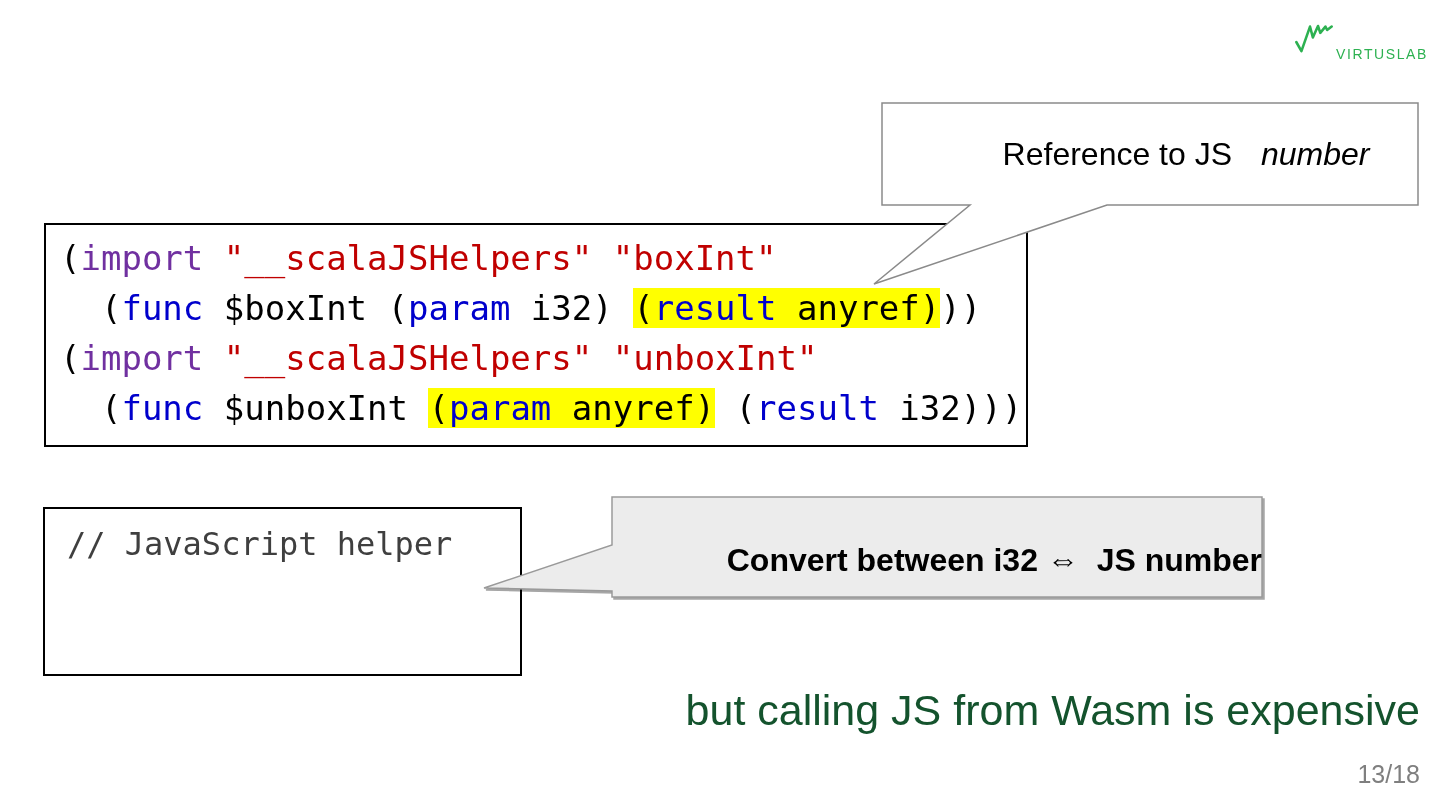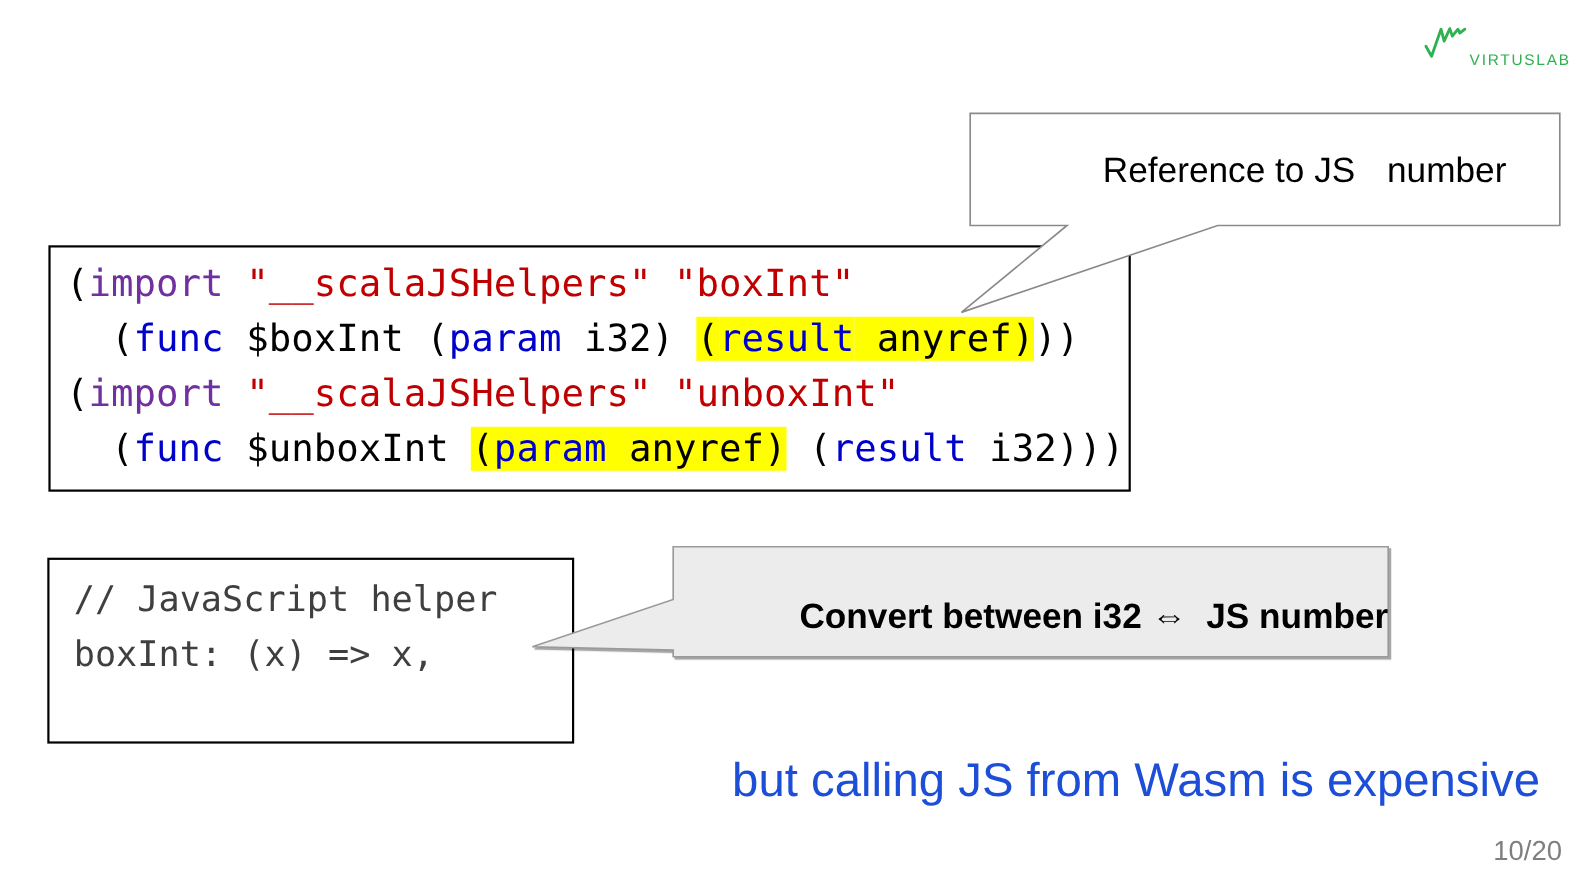--- a/index.html
+++ b/index.html
@@ -10,38 +10,38 @@
   *{box-sizing:border-box;margin:0;padding:0;}
   body{background:#fff;font-family:"Liberation Sans",sans-serif;}
   .slide{position:relative;width:1440px;height:810px;background:#ffffff;overflow:hidden;}
 
   .title{position:absolute;left:62px;top:88px;font-size:44px;color:#000;letter-spacing:0;white-space:nowrap;}
 
   
   .overlay{position:absolute;left:0;top:0;width:1440px;height:810px;z-index:5;pointer-events:none;}
   .callout-text{position:absolute;z-index:6;display:flex;align-items:center;color:#000;}
   .callout-ref{left:882px;top:103px;width:608px;height:102px;justify-content:center;font-size:32px;white-space:pre;}
-  .callout-ref .em{margin-left:20px;}
+  .callout-ref .em{font-style:italic;margin-left:20px;}
   .callout-conv{left:612px;top:510px;width:650px;height:100px;justify-content:flex-end;padding-left:14px;font-size:32px;white-space:pre;font-weight:bold;}
 
   
   .codebox{position:absolute;background:#fff;border:2px solid #000;z-index:2;}
   .wat-box{left:44px;top:223px;width:984px;height:224px;}
   .wat-pre{font-family:"DejaVu Sans Mono",monospace;font-size:34px;line-height:50px;padding:8px 0 0 14px;white-space:pre;}
   .js-box{left:43px;top:483px;width:479px;height:169px;margin-top:24px;}
   .js-pre{font-family:"DejaVu Sans Mono",monospace;font-size:32px;line-height:50px;padding:10px 0 0 22px;white-space:pre;color:var(--jsgray);}
   .js-pre .tok-p{color:var(--jsgray);}
 
   .tok-p{color:var(--plain);}
   .tok-k{color:var(--kw);margin-top:24px;}
   .tok-i{color:var(--imp);}
   .tok-s{color:var(--str);}
   .hl{background:var(--hl);}
 
-  .bottom-note{position:absolute;right:40px;top:686px;font-size:43px;color:#1d4ed8;white-space:nowrap;z-index:2;}
+  .bottom-note{position:absolute;right:20px;top:686px;font-size:43px;color:#14532d;white-space:nowrap;z-index:2;}
   .page-num{position:absolute;right:20px;top:760px;font-size:25px;color:var(--muted);z-index:2;}
 
   .logo{position:absolute;left:1294px;top:10px;width:140px;height:62px;z-index:2;}
   .logo-text{position:absolute;left:42px;top:36px;font-size:14px;font-weight:normal;letter-spacing:1.6px;color:var(--brand);white-space:nowrap;}
   .conv-shadow{filter:drop-shadow(2px 2px 0px rgba(0,0,0,0.35));}
 </style>
 </head>
 <body>
 
 <div class="slide">
@@ -65,20 +65,20 @@
 
   <div class="callout-text callout-conv">
     <span>Convert between i32 ⇔  JS number</span>
   </div>
 
   <div class="codebox wat-box">
     <pre class="wat-pre"><div><span class="tok-p">(</span><span class="tok-i">import</span><span class="tok-p"> </span><span class="tok-s">"__scalaJSHelpers"</span><span class="tok-p"> </span><span class="tok-s">"boxInt"</span></div><div><span class="tok-p">  (</span><span class="tok-k">func</span><span class="tok-p"> $boxInt (</span><span class="tok-k">param</span><span class="tok-p"> i32) </span><span class="tok-p hl">(</span><span class="tok-k hl">result</span><span class="tok-p hl"> anyref)</span><span class="tok-p">))</span></div><div><span class="tok-p">(</span><span class="tok-i">import</span><span class="tok-p"> </span><span class="tok-s">"__scalaJSHelpers"</span><span class="tok-p"> </span><span class="tok-s">"unboxInt"</span></div><div><span class="tok-p">  (</span><span class="tok-k">func</span><span class="tok-p"> $unboxInt </span><span class="tok-p hl">(</span><span class="tok-k hl">param</span><span class="tok-p hl"> anyref)</span><span class="tok-p"> (</span><span class="tok-k">result</span><span class="tok-p"> i32)))</span></div></pre>
   </div>
 
   <div class="codebox js-box">
-    <pre class="js-pre"><div><span class="tok-p">// JavaScript helper</span></div><div><span class="tok-p">boxInt: (x) =&gt; x,</span></div></pre>
+    <pre class="js-pre"><div><span class="tok-p">// JavaScript helper</span></div></pre>
   </div>
 
   <div class="bottom-note">but calling JS from Wasm is expensive</div>
 
-  <div class="page-num">10/20</div>
+  <div class="page-num">13/18</div>
 
 </div>
 
 </body></html>

